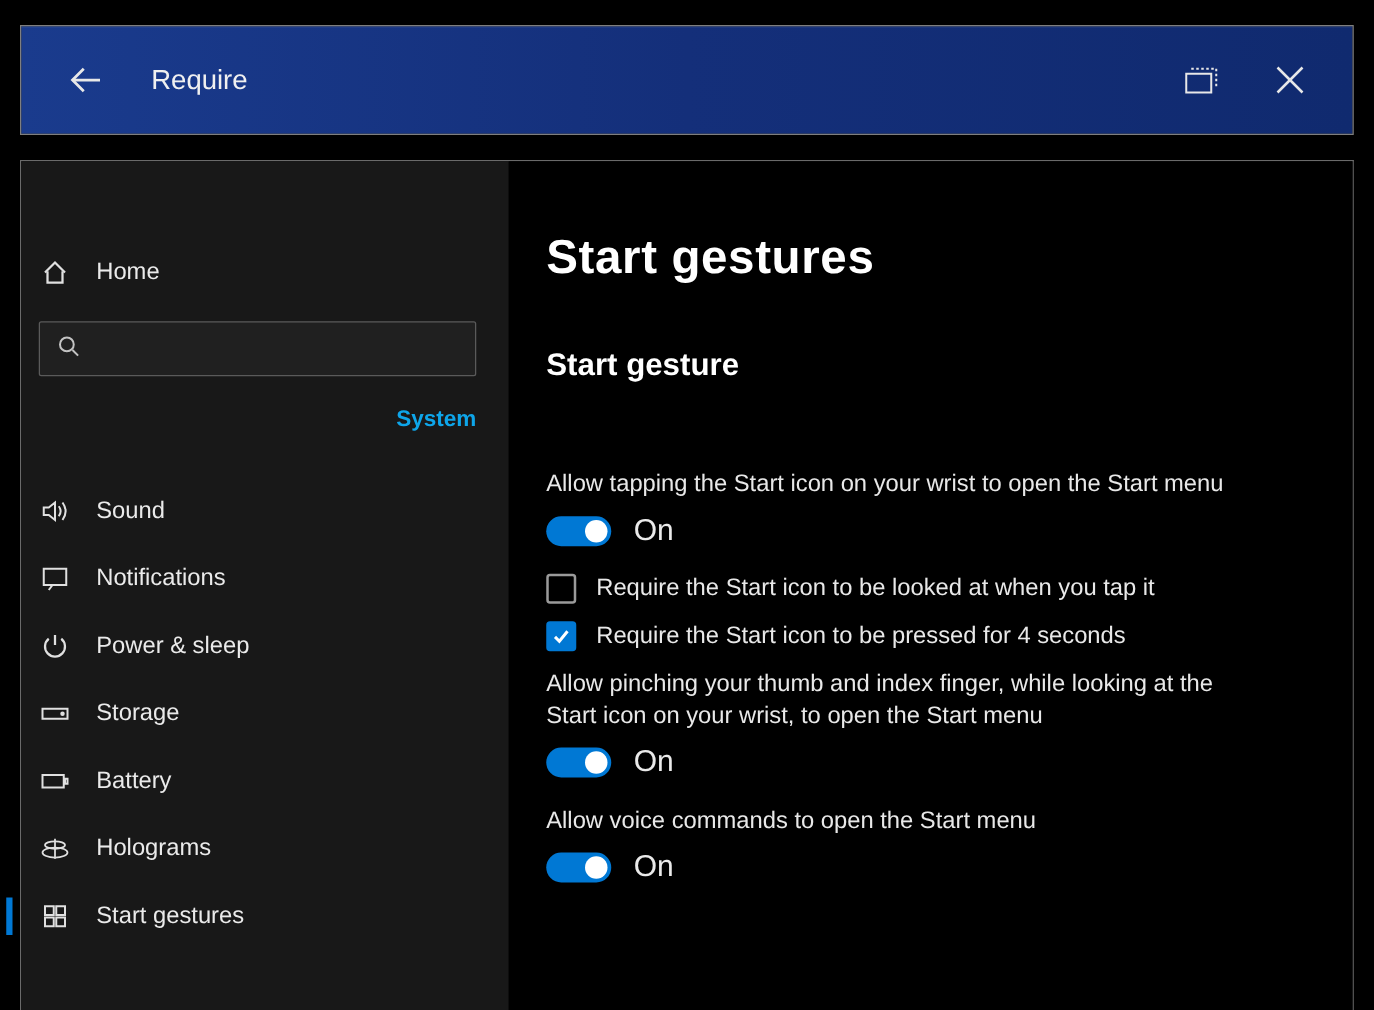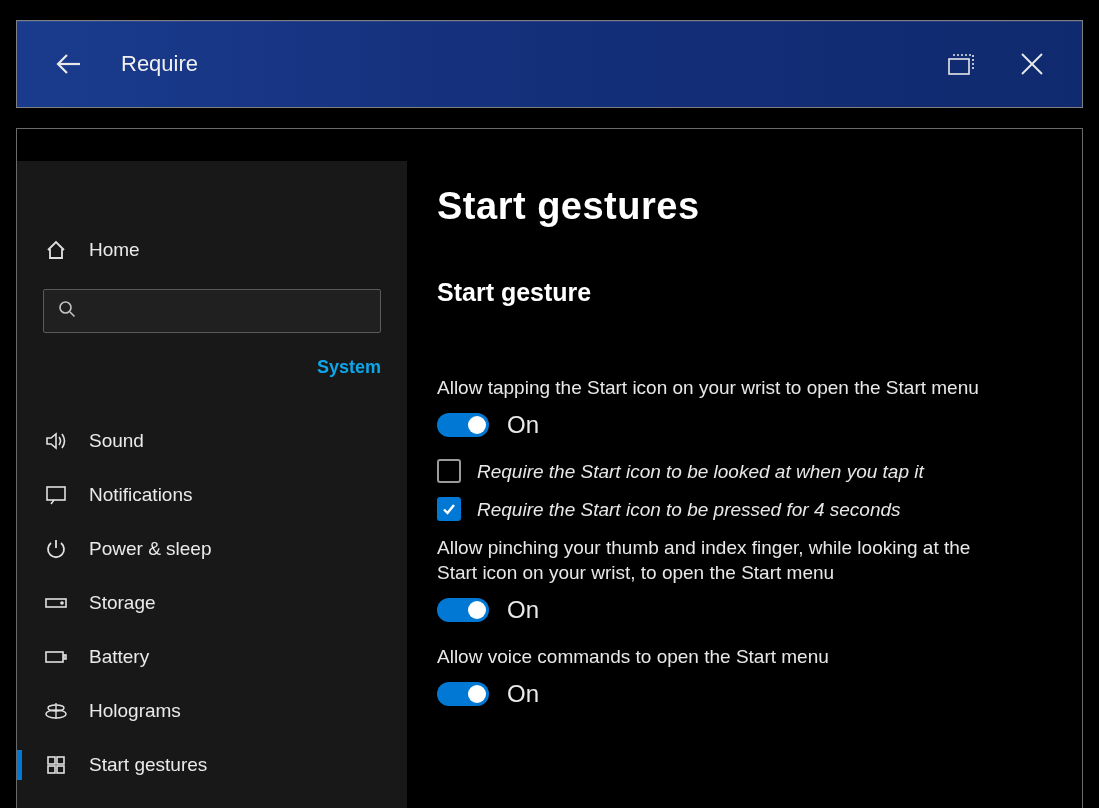--- a/index.html
+++ b/index.html
@@ -52,24 +52,23 @@
     top: 128px; bottom: 0;
     border-left: 1px solid #6a6a6a;
     border-top: 1px solid #6a6a6a;
     border-right: 1px solid #6a6a6a;
     display: flex;
     background: #000;
   }
   .sidebar {
     width: 390px;
     background: #181818;
-    padding: 62px 26px 0 26px;
+    padding: 62px 26px 0 14px;
     display: flex;
     flex-direction: column;
-    margin-top: 32px;
   }
   .sidebar .row {
     display: flex;
     align-items: center;
     gap: 20px;
     height: 54px;
     font-size: 19px;
     color: #eaeaea;
     position: relative;
   }
@@ -164,24 +163,23 @@
     width: 18px; height: 18px;
     border-radius: 50%;
     background: #fff;
   }
   .toggle-state {
     font-size: 24px;
     color: #eaeaea;
   }
   .check-row {
     display: flex;
-    align-items: flex-end;
+    align-items: center;
     gap: 16px;
     margin-bottom: 14px;
-    font-style: italic;
   }
   .checkbox {
     width: 24px; height: 24px;
     border: 2px solid #9a9a9a;
     border-radius: 3px;
     flex-shrink: 0;
     display: flex;
     align-items: center;
     justify-content: center;
   }

